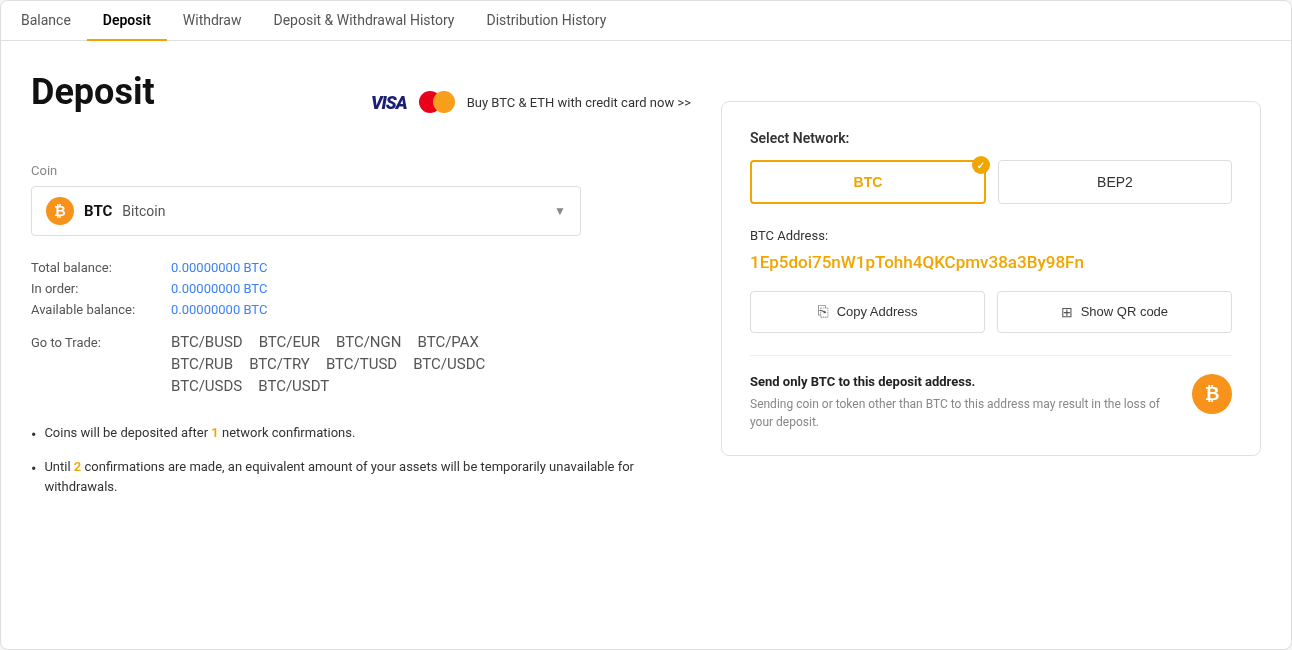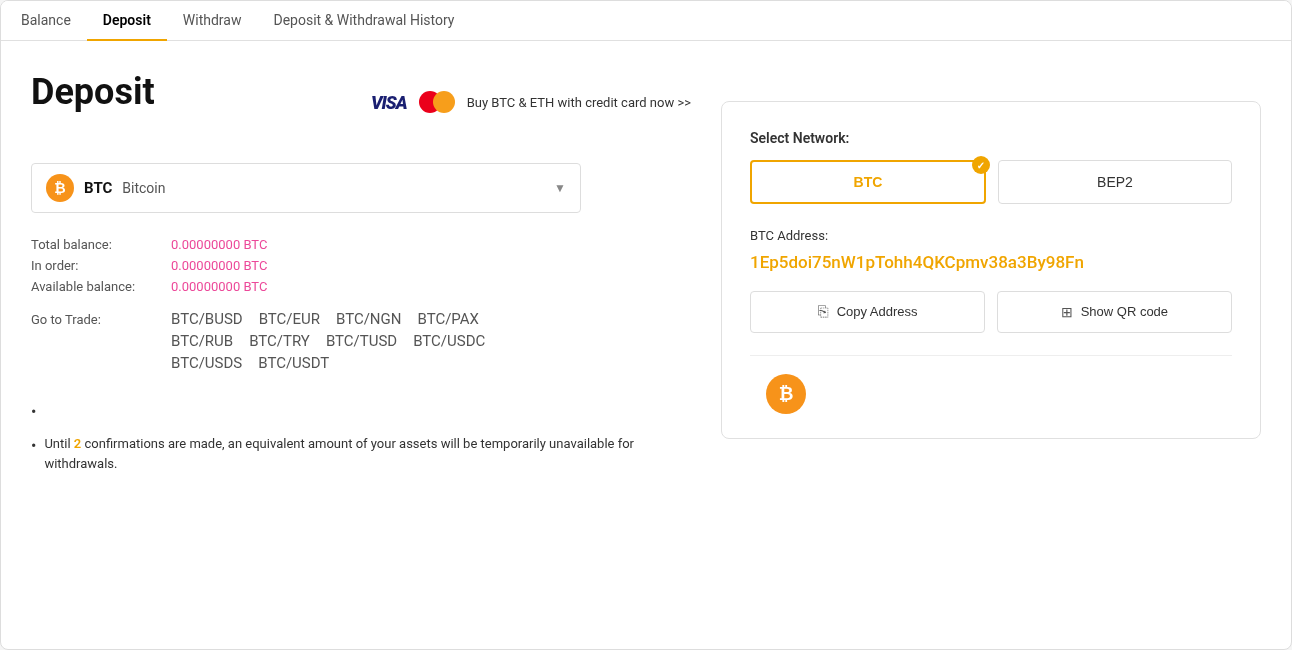--- a/index.html
+++ b/index.html
@@ -135,21 +135,21 @@
       display: flex;
       align-items: center;
       margin-bottom: 6px;
       font-size: 13px;
     }
     .balance-label {
       color: #555;
       width: 140px;
     }
     .balance-value {
-      color: #ec4899;
+      color: #3b82f6;
       font-size: 13px;
     }
 
     
     .trade-section {
       margin-top: 16px;
       display: flex;
       align-items: flex-start;
       font-size: 13px;
     }
@@ -343,39 +343,41 @@
 </head>
 <body>
 
 <div class="page-container">
 
   <nav class="top-nav">
     <div class="nav-item">Balance</div>
     <div class="nav-item active">Deposit</div>
     <div class="nav-item">Withdraw</div>
     <div class="nav-item">Deposit &amp; Withdrawal History</div>
+    <div class="nav-item">Distribution History</div>
   </nav>
 
   <div class="main-content">
 
     <div class="left-panel">
 
       <div style="display:flex; justify-content: space-between; align-items: flex-end;">
         <h1 class="page-title">Deposit</h1>
         <div class="header-right">
           <span class="visa-logo">VISA</span>
           <span class="mastercard-logo">
             <span class="mc-circle mc-red"></span>
             <span class="mc-circle mc-orange"></span>
           </span>
           <span class="buy-link">Buy BTC &amp; ETH with credit card now &gt;&gt;</span>
         </div>
       </div>
 
       <div class="coin-section">
+        <div class="coin-label">Coin</div>
         <div class="coin-selector">
           <div class="coin-icon">₿</div>
           <span class="coin-ticker">BTC</span>
           <span class="coin-name">Bitcoin</span>
           <span class="coin-dropdown-arrow">▼</span>
         </div>
       </div>
 
       <div class="balance-info">
         <div class="balance-row">
@@ -404,20 +406,23 @@
           <span class="trade-link">BTC/TUSD</span>
           <span class="trade-link">BTC/USDC</span>
           <span class="trade-link">BTC/USDS</span>
           <span class="trade-link">BTC/USDT</span>
         </div>
       </div>
 
       <div class="notes">
         <div class="note-item">
           <span class="note-bullet">•</span>
+          <span>
+            Coins will be deposited after <span class="highlight-number">1</span> network confirmations.
+          </span>
         </div>
         <div class="note-item">
           <span class="note-bullet">•</span>
           <span>
             Until <span class="highlight-number">2</span> confirmations are made, an equivalent amount of your assets will be temporarily unavailable for withdrawals.
           </span>
         </div>
       </div>
     </div>
 
@@ -443,18 +448,22 @@
             <span class="btn-icon">⎘</span>
             <span>Copy Address</span>
           </button>
           <button class="action-btn">
             <span class="btn-icon">⊞</span>
             <span>Show QR code</span>
           </button>
         </div>
 
         <div class="warning-section">
+          <div class="warning-text">
+            <div class="warning-title">Send only BTC to this deposit address.</div>
+            <div class="warning-desc">Sending coin or token other than BTC to this address may result in the loss of your deposit.</div>
+          </div>
           <div class="btc-badge">₿</div>
         </div>
       </div>
     </div>
   </div>
 </div>
 
 </body></html>

